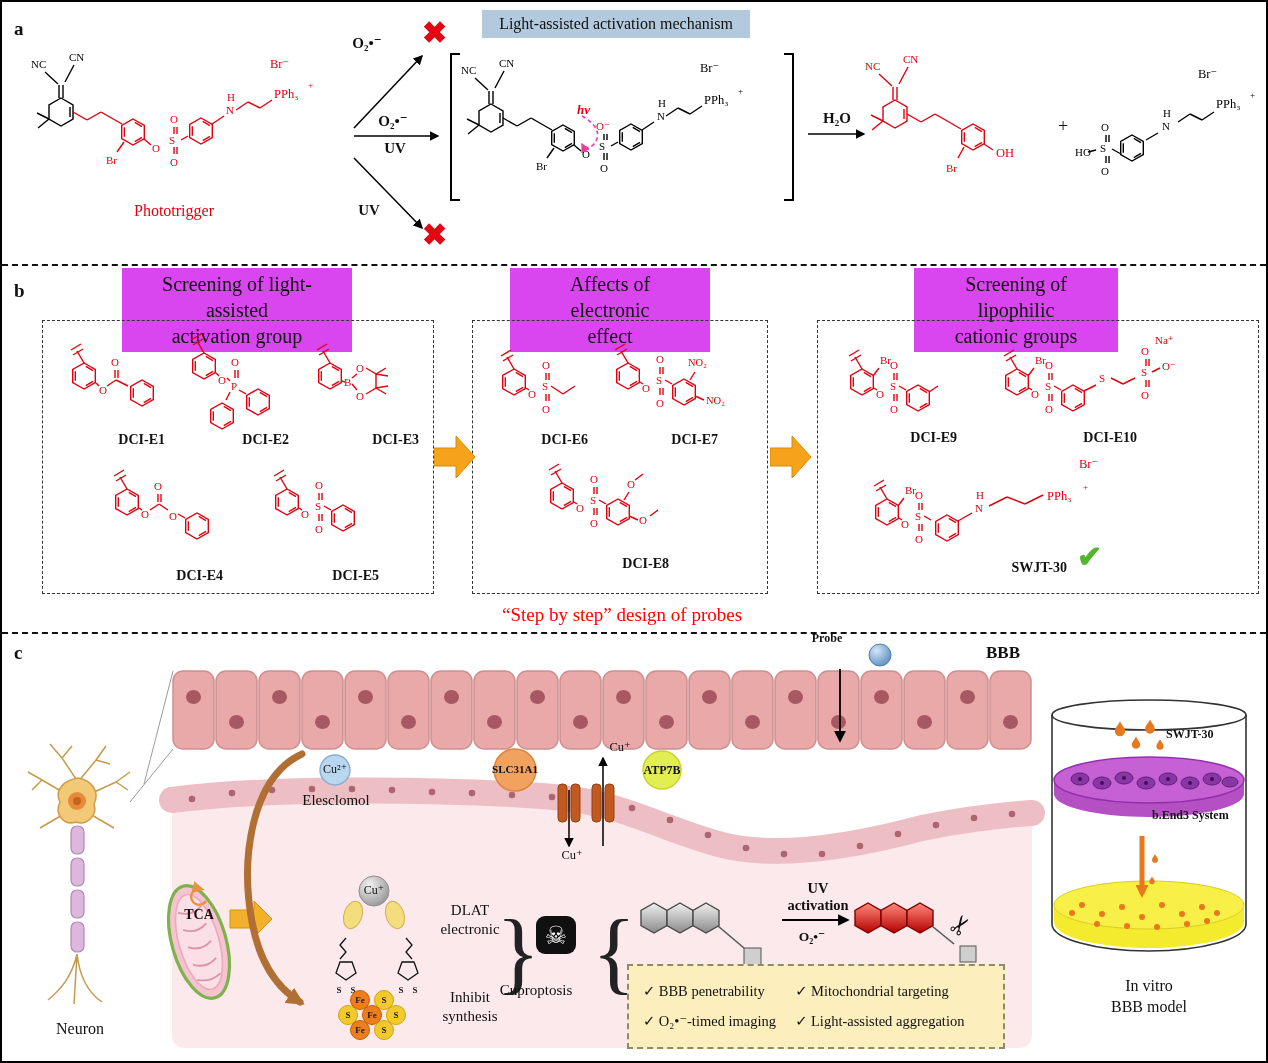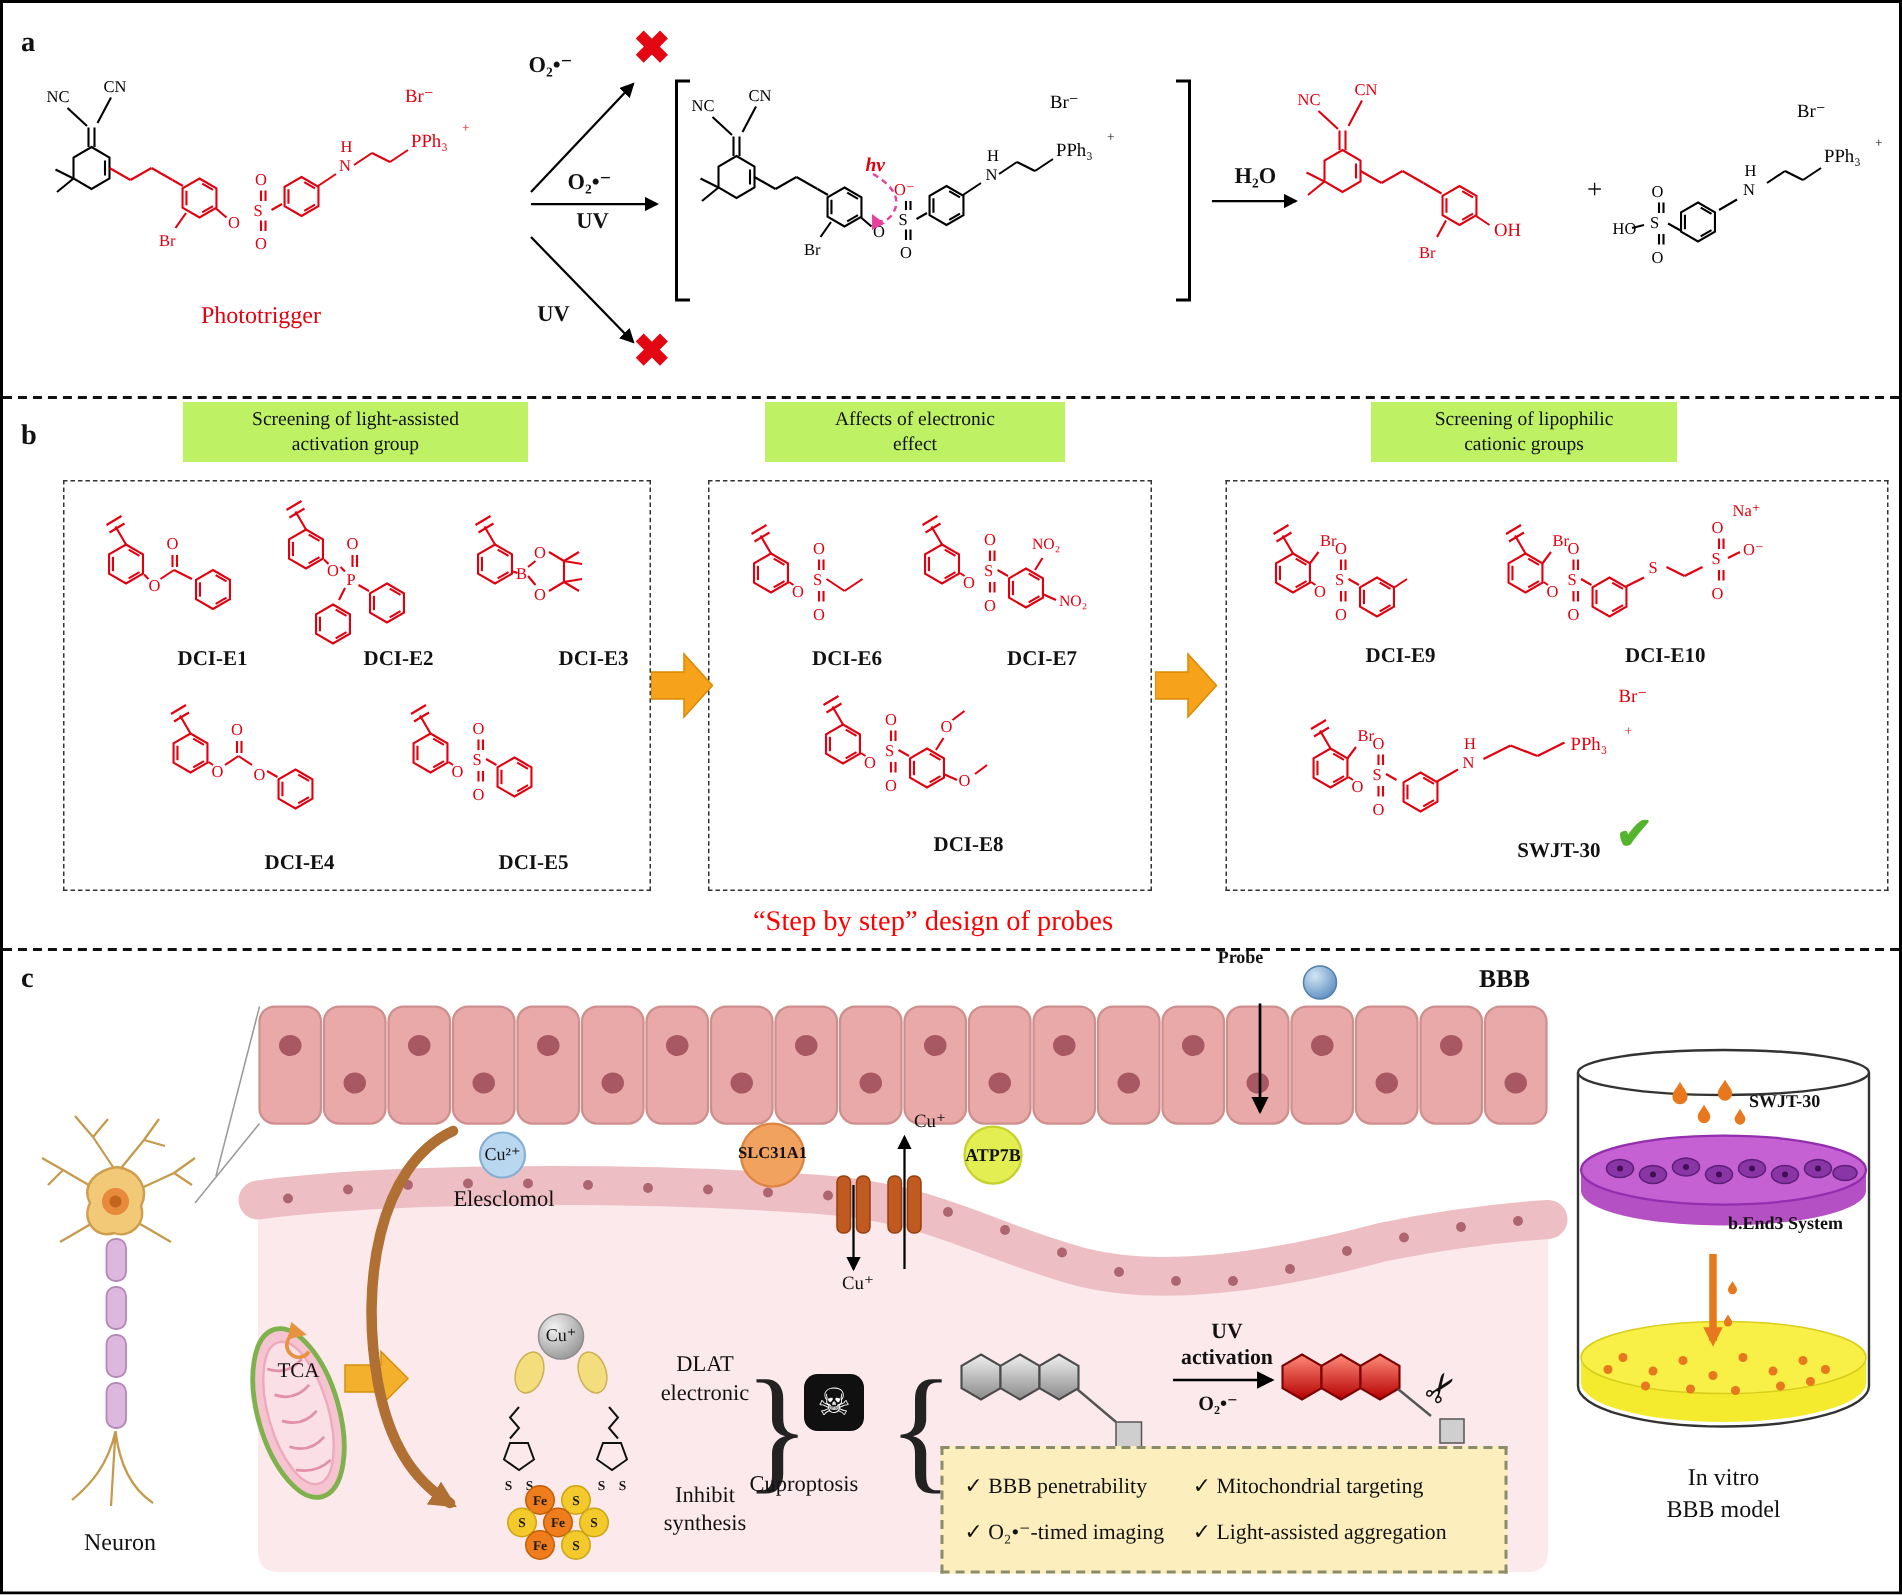--- a/index.html
+++ b/index.html
@@ -2,21 +2,21 @@
 <html><head>
 <meta charset="utf-8">
 <style>
   *{margin:0;padding:0;box-sizing:border-box}
   body{font-family:"Liberation Serif","DejaVu Serif",serif;background:#fff;color:#111}
   .fig{position:relative;width:1268px;height:1063px;background:#fff;border:2.5px solid #000;overflow:hidden}
   .abs{position:absolute}
   .panel-label{position:absolute;font-weight:bold;font-size:19px}
   .sep{position:absolute;left:0;width:100%;border-top:2px dashed #111}
   .title-box{background:#b3cade;text-align:center;font-size:16px;padding:5px 0}
-  .hdr{background:#bef264;text-align:center;font-size:13px;line-height:1.3;padding:3px 20px}
+  .hdr{background:#d946ef;text-align:center;font-size:20px;line-height:1.3;padding:3px 20px}
   .dashedbox{position:absolute;border:1.6px dashed #333}
   .cname{position:absolute;font-weight:bold;font-size:14px;text-align:right}
   .redtxt{color:#e2000f}
   .cap-red{position:absolute;color:#ff0000;font-size:19px;text-align:center}
   .arrowlbl{position:absolute;font-weight:bold;font-size:15px;text-align:center}
   .cross{position:absolute;color:#e30613;font-weight:bold;font-size:30px;line-height:1}
   .checkmk{position:absolute;color:#55b42e;font-weight:bold;font-size:30px;line-height:1}
   .lbl{position:absolute;text-align:center}
   .brace{position:absolute;font-size:92px;font-weight:400;color:#222;line-height:1}
   .skull{position:absolute;left:534px;top:914px;width:40px;height:38px;background:#101010;border-radius:9px;display:flex;align-items:center;justify-content:center}
@@ -84,20 +84,21 @@
       <rect x="44" y="1" width="41" height="78" rx="10" fill="#e9a9a9" stroke="#cf8f8f" stroke-width="1.5"></rect>
       <ellipse cx="21.5" cy="27" rx="7.5" ry="7" fill="#a85863"></ellipse>
       <ellipse cx="64.5" cy="52" rx="7.5" ry="7" fill="#a85863"></ellipse>
     </pattern>
   </defs>
 </svg>
 
 <div class="fig">
 
   <div class="panel-label" style="left:12px;top:16px">a</div>
+  <div class="abs title-box" style="left:480px;top:8px;width:268px">Light-assisted activation mechanism</div>
 
   <svg class="abs" style="left:26px;top:46px" width="315" height="152" viewBox="0 0 315 152">
     <g class="bond">
       <line x1="17" y1="24" x2="30" y2="36"></line>
         <line x1="46" y1="17" x2="37" y2="34"></line>
       <line x1="31" y1="37" x2="31" y2="50"></line>
         <line x1="35" y1="37" x2="35" y2="50"></line>
       <polygon points="33,50 45,57 45,71 33,78 21,71 21,57"></polygon>
       <line x1="42" y1="59" x2="42" y2="69"></line>
       <line x1="21" y1="71" x2="9" y2="65"></line>
@@ -730,21 +731,21 @@
 
   <div class="lbl" style="left:796px;top:629px;width:58px;font-weight:bold;font-size:12px">Probe</div>
   <div class="lbl" style="left:970px;top:641px;width:62px;font-weight:bold;font-size:17px">BBB</div>
   <div class="lbl" style="left:28px;top:1018px;width:100px;font-size:16px">Neuron</div>
   <div class="lbl" style="left:311px;top:760px;width:44px;font-size:12px;font-weight:normal">Cu²⁺</div>
   <div class="lbl" style="left:282px;top:790px;width:104px;font-size:15px">Elesclomol</div>
   <div class="lbl" style="left:482px;top:761px;width:62px;font-size:11px;font-weight:bold">SLC31A1</div>
   <div class="lbl" style="left:633px;top:761px;width:54px;font-size:12px;font-weight:bold">ATP7B</div>
   <div class="lbl" style="left:598px;top:737px;width:40px;font-size:12.5px">Cu⁺</div>
   <div class="lbl" style="left:550px;top:845px;width:40px;font-size:12.5px">Cu⁺</div>
-  <div class="lbl" style="left:175px;top:905px;width:44px;font-weight:normal;font-size:14px">TCA</div>
+  <div class="lbl" style="left:175px;top:905px;width:44px;font-weight:bold;font-size:14px">TCA</div>
   <div class="lbl" style="left:352px;top:881px;width:40px;font-size:12px">Cu⁺</div>
   <div class="lbl" style="left:424px;top:899px;width:88px;font-size:15px;line-height:1.25">
     <div>DLAT</div>
     <div>electronic</div>
   </div>
   <div class="lbl" style="left:424px;top:986px;width:88px;font-size:15px;line-height:1.25">
     <div>Inhibit</div>
     <div>synthesis</div>
   </div>
   <div class="brace" style="left:494px;top:904px">}</div>

